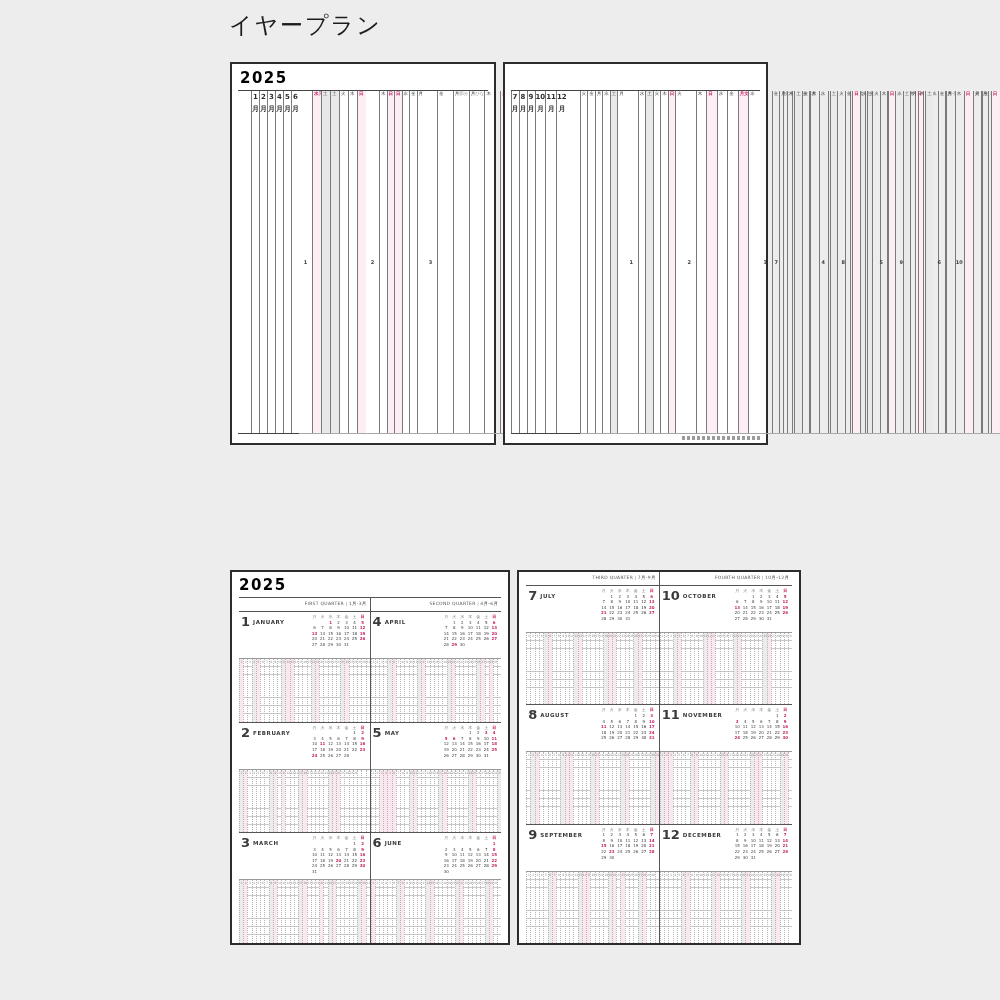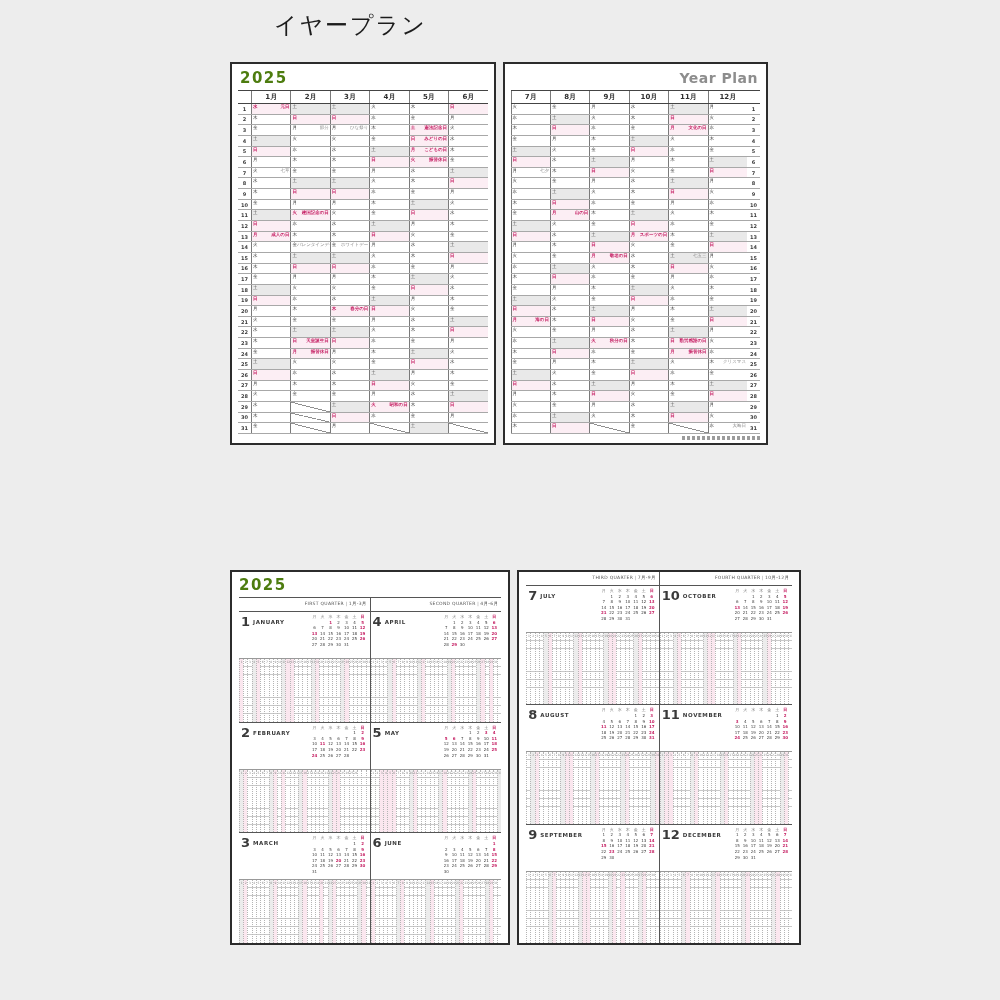--- a/index.html
+++ b/index.html
@@ -1,36 +1,36 @@
 <!DOCTYPE html>
 <html><head>
 <meta charset="utf-8">
 <style>
   html,body{margin:0;padding:0;}
   .canvas{position:relative;width:1000px;height:1000px;background:#ededed;
           font-family:"DejaVu Sans",sans-serif;overflow:hidden;}
   .section-label{position:absolute;left:229px;margin:0;font-size:23px;font-weight:500;
                  color:#1c1c1c;letter-spacing:2px;}
-  #label-yearplan{top:10px;margin-left:45px;}
+  #label-yearplan{top:10px;}
   #label-events{top:523px;}
 
   .spread{position:absolute;display:flex;gap:7px;}
   #spread-yearplan{left:230px;top:62px;width:538px;height:383px;}
   #spread-events{left:230px;top:570px;width:540px;height:375px;}
 
   .page{flex:1;background:#ffffff;border:2px solid #2c2c2c;box-sizing:border-box;
         position:relative;}
 
   
   .yp-titlerow{position:absolute;top:4px;left:8px;right:8px;height:20px;}
-  .yearnum{font-size:15px;font-weight:bold;color:#4d7c0f;letter-spacing:1.5px;}
+  .yearnum{font-size:15px;font-weight:bold;color:#000000;letter-spacing:1.5px;}
   .plan-title{position:absolute;right:0;top:2px;font-size:14px;font-weight:bold;
               color:#8d8d8d;letter-spacing:0.5px;}
   .yp-grid{position:absolute;left:6px;right:6px;top:26px;bottom:9px;
-           display:flex;flex-direction:column;border-top:1px solid #444;}
+           display:flex;flex-direction:row;border-top:1px solid #444;}
   .yp-row{display:flex;flex:1;border-bottom:1px solid #a8a8a8;min-height:0;}
   .yp-hdr{flex:0 0 12px;border-bottom:1px solid #444;}
   .yp-hd{flex:1;font-size:7px;font-weight:bold;color:#2f2f2f;text-align:center;
          line-height:12px;border-left:1px solid #7a7a7a;}
   .yp-num{flex:0 0 13px;font-size:5px;font-weight:bold;color:#3c3c3c;text-align:center;
           display:flex;align-items:center;justify-content:center;}
   .yp-hdrnum{flex:0 0 13px;}
   .yp-cell{flex:1;border-left:1px solid #7a7a7a;position:relative;overflow:hidden;
            display:flex;justify-content:space-between;align-items:flex-start;
            padding:0 1px;min-width:0;}
@@ -751,23 +751,20 @@
             </div>
             <div class="yp-cell void"></div>
             <div class="yp-cell sat">
               <span class="wd">土</span>
             </div>
             <div class="yp-cell void"></div>
           </div>
         </div>
     </div>
     <div class="page">
-      <div class="yp-titlerow">
-        <span class="plan-title">Year Plan</span>
-      </div>
       <div class="yp-grid" id="yp-grid-right">
           <div class="yp-row yp-hdr">
             <div class="yp-hd">7月</div>
             <div class="yp-hd">8月</div>
             <div class="yp-hd">9月</div>
             <div class="yp-hd">10月</div>
             <div class="yp-hd">11月</div>
             <div class="yp-hd">12月</div>
             <div class="yp-hdrnum"></div>
           </div>

